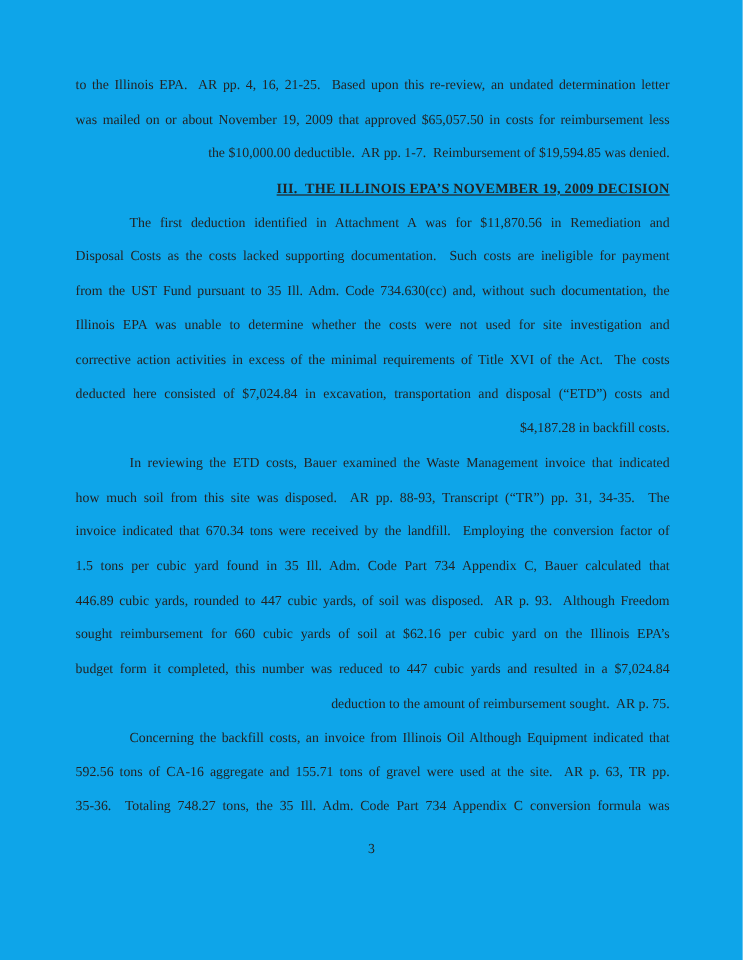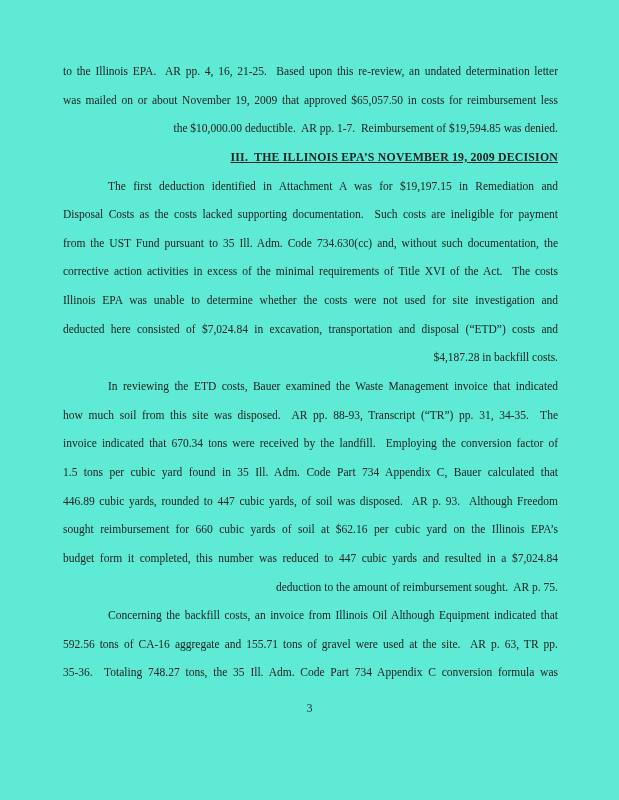--- a/index.html
+++ b/index.html
@@ -2,21 +2,21 @@
 <html><head>
 <meta charset="utf-8">
 <style>
   html, body { margin: 0; padding: 0; background: #ffffff; }
   body { width: 619px; height: 800px; position: relative; }
 
   .sheet {
     position: absolute;
     left: 0; top: 0;
     width: 619px; height: 800px;
-    background: #5eead4;
+    background: #0ea5e9;
     font-family: "Liberation Serif", "DejaVu Serif", serif;
     color: #232323;
     filter: blur(0.2px);            
   }
 
   .content {
     position: absolute;
     left: 63px;
     top: 57px;
     width: 495px;
@@ -71,25 +71,25 @@
   <div class="content">
 
     <div class="text-line j">to the Illinois EPA.&nbsp; AR pp. 4, 16, 21-25.&nbsp; Based upon this re-review, an undated determination letter</div>
     <div class="text-line j">was mailed on or about November 19, 2009 that approved $65,057.50 in costs for reimbursement less</div>
     <div class="text-line end">the $10,000.00 deductible.&nbsp; AR pp. 1-7.&nbsp; Reimbursement of $19,594.85 was denied.</div>
 
     <div class="heading-line">
       <span class="heading-text">III.&nbsp; THE ILLINOIS EPA’S NOVEMBER 19, 2009 DECISION</span>
     </div>
 
-    <div class="text-line j ind">The first deduction identified in Attachment A was for $19,197.15 in Remediation and</div>
+    <div class="text-line j ind">The first deduction identified in Attachment A was for $11,870.56 in Remediation and</div>
     <div class="text-line j">Disposal Costs as the costs lacked supporting documentation.&nbsp; Such costs are ineligible for payment</div>
     <div class="text-line j">from the UST Fund pursuant to 35 Ill. Adm. Code 734.630(cc) and, without such documentation, the</div>
+    <div class="text-line j">Illinois EPA was unable to determine whether the costs were not used for site investigation and</div>
     <div class="text-line j">corrective action activities in excess of the minimal requirements of Title XVI of the Act.&nbsp; The costs</div>
-    <div class="text-line j">Illinois EPA was unable to determine whether the costs were not used for site investigation and</div>
     <div class="text-line j">deducted here consisted of $7,024.84 in excavation, transportation and disposal (“ETD”) costs and</div>
     <div class="text-line end">$4,187.28 in backfill costs.</div>
 
     <div class="text-line j ind">In reviewing the ETD costs, Bauer examined the Waste Management invoice that indicated</div>
     <div class="text-line j">how much soil from this site was disposed.&nbsp; AR pp. 88-93, Transcript (“TR”) pp. 31, 34-35.&nbsp; The</div>
     <div class="text-line j">invoice indicated that 670.34 tons were received by the landfill.&nbsp; Employing the conversion factor of</div>
     <div class="text-line j">1.5 tons per cubic yard found in 35 Ill. Adm. Code Part 734 Appendix C, Bauer calculated that</div>
     <div class="text-line j">446.89 cubic yards, rounded to 447 cubic yards, of soil was disposed.&nbsp; AR p. 93.&nbsp; Although Freedom</div>
     <div class="text-line j">sought reimbursement for 660 cubic yards of soil at $62.16 per cubic yard on the Illinois EPA’s</div>
     <div class="text-line j">budget form it completed, this number was reduced to 447 cubic yards and resulted in a $7,024.84</div>

